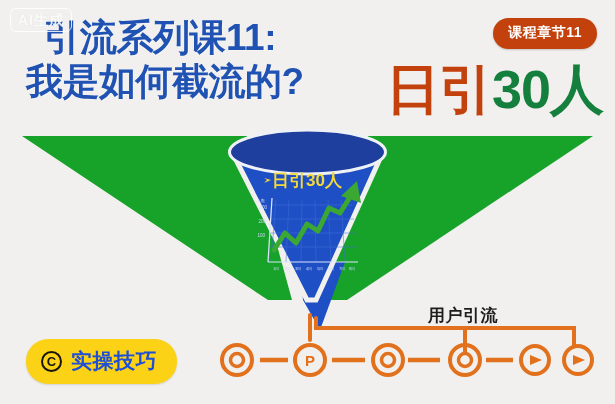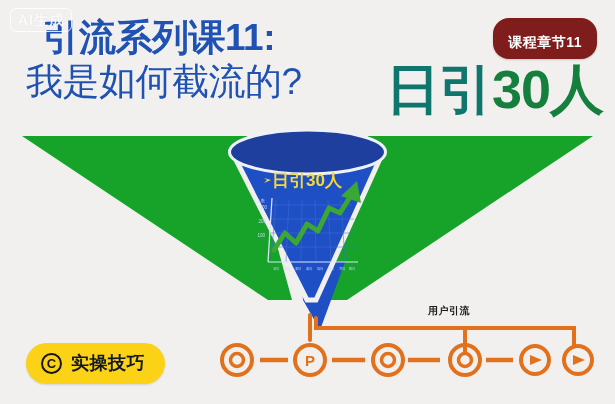--- a/index.html
+++ b/index.html
@@ -33,25 +33,25 @@
     color: rgba(255,255,255,0.9);
     letter-spacing: 0.5px;
     z-index: 40;
     text-shadow: 0 0 1px rgba(0,0,0,0.12);
   }
   
   .chapter-badge {
     position: absolute;
     right: 18px;
     top: 18px;
-    background: #7f1d1d;
+    background: #c2410c;
     color: #ffffff;
     font-size: 14px;
     font-weight: 700;
-    padding: 16px 15px 7px 15px;
+    padding: 6px 15px 7px 15px;
     border-radius: 16px;
     letter-spacing: 0.5px;
     z-index: 30;
     box-shadow: 0 1px 2px rgba(0,0,0,0.18);
   }
   
   .headline {
     position: absolute;
     left: 16px;
     top: 18px;
@@ -63,41 +63,41 @@
     color: #1f52b3;
     line-height: 1.08;
     letter-spacing: -0.5px;
     white-space: nowrap;
     text-shadow: 1px 1px 0 rgba(255,255,255,0.35);
     text-align: center;
   }
   .headline-line2 {
     margin-top: 4px;
     font-size: 37px;
-    font-weight: 400;
+    font-weight: 700;
     color: #1f52b3;
     line-height: 1.08;
     letter-spacing: -0.5px;
     white-space: nowrap;
     padding-left: 10px;
     text-shadow: 1px 1px 0 rgba(255,255,255,0.35);
   }
   
   .big-claim {
     position: absolute;
     right: 12px;
     top: 62px;
     z-index: 25;
     font-size: 54px;
     font-weight: 900;
     line-height: 1;
     white-space: nowrap;
     letter-spacing: -1px;
   }
-  .claim-green { color: #0f766e; }
+  .claim-green { color: #c2410c; }
   .claim-blue  { color: #15803d; }
 
   
   .stage {
     position: absolute;
     left: 0;
     top: 0;
     width: 615px;
     height: 404px;
     z-index: 10;
@@ -125,31 +125,31 @@
     align-items: center;
     justify-content: center;
     font-size: 13px;
     font-weight: 700;
     color: #17140c;
     box-sizing: border-box;
     flex: 0 0 auto;
     line-height: 1;
   }
   .tips-badge .tips-text {
-    font-size: 18px;
+    font-size: 21px;
     font-weight: 900;
-    color: #0f172a;
+    color: #1d4ed8;
     letter-spacing: 0.5px;
     white-space: nowrap;
   }
   
   .flow-label {
     position: absolute;
     z-index: 30;
-    font-size: 10px;
+    font-size: 17px;
     font-weight: 700;
     color: #1d1d1d;
     white-space: nowrap;
     left: 428px;
     top: 304px;
     letter-spacing: 0.5px;
   }
 </style>
 </head>
 <body>

